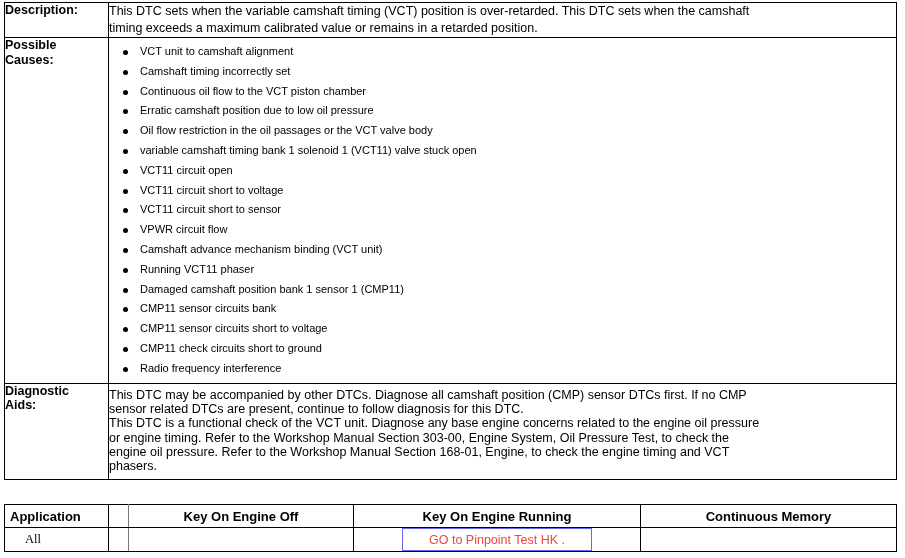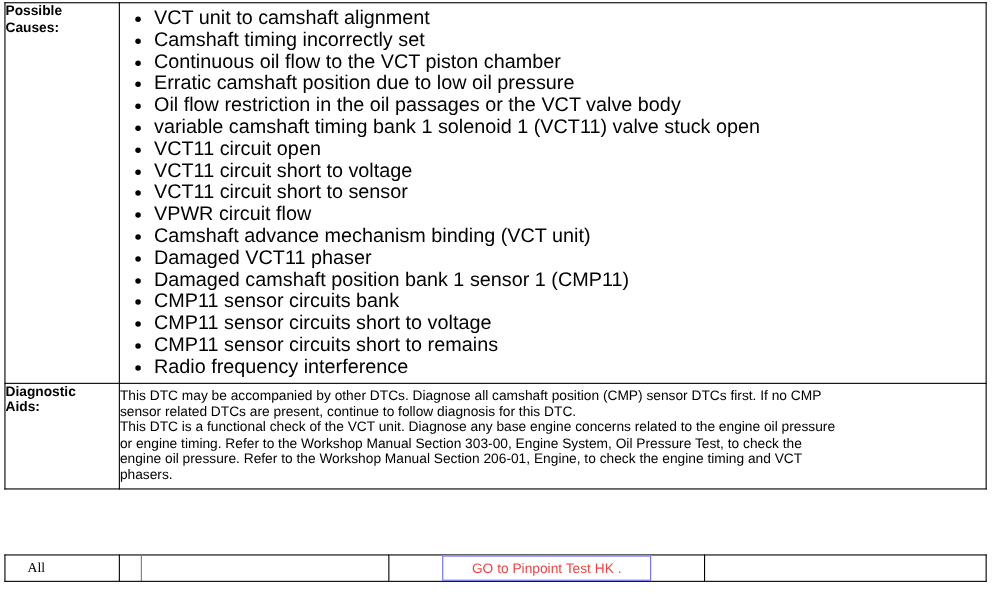--- a/index.html
+++ b/index.html
@@ -59,21 +59,21 @@
 
   
   ul.causes {
     margin: 0;
     padding: 0;
     list-style: none;
   }
   ul.causes li {
     position: relative;
     padding-left: 31px;
-    font-size: 18px;
+    font-size: 11px;
     line-height: 19.8px;
     white-space: nowrap;
   }
   ul.causes li .bullet {
     position: absolute;
     left: 14px;
     top: 8px;
     width: 5px;
     height: 5px;
     background: #000000;
@@ -150,20 +150,27 @@
 
 <div id="page">
 
   <table class="spec-table">
     <colgroup>
       <col class="col-app">
       <col>
     </colgroup>
     <tbody>
 
+      <tr>
+        <td class="label-cell">Description:</td>
+        <td class="body-cell">
+          <div class="desc-text">This DTC sets when the variable camshaft timing (VCT) position is over-retarded. This DTC sets when the camshaft</div>
+          <div class="desc-text">timing exceeds a maximum calibrated value or remains in a retarded position.</div>
+        </td>
+      </tr>
 
       <tr>
         <td class="label-cell">Possible
 Causes:</td>
         <td class="body-cell" style="padding-top:4px;padding-bottom:4px;">
           <ul class="causes">
             <li>
               <span class="bullet"></span>
               <span>VCT unit to camshaft alignment</span>
             </li>
@@ -202,71 +209,78 @@
             <li>
               <span class="bullet"></span>
               <span>VPWR circuit flow</span>
             </li>
             <li>
               <span class="bullet"></span>
               <span>Camshaft advance mechanism binding (VCT unit)</span>
             </li>
             <li>
               <span class="bullet"></span>
-              <span>Damaged VCT11 phaser</span>
+              <span>Running VCT11 phaser</span>
             </li>
             <li>
               <span class="bullet"></span>
               <span>Damaged camshaft position bank 1 sensor 1 (CMP11)</span>
             </li>
             <li>
               <span class="bullet"></span>
               <span>CMP11 sensor circuits bank</span>
             </li>
             <li>
               <span class="bullet"></span>
               <span>CMP11 sensor circuits short to voltage</span>
             </li>
             <li>
               <span class="bullet"></span>
-              <span>CMP11 sensor circuits short to remains</span>
+              <span>CMP11 check circuits short to ground</span>
             </li>
             <li>
               <span class="bullet"></span>
               <span>Radio frequency interference</span>
             </li>
           </ul>
         </td>
       </tr>
 
       <tr>
         <td class="label-cell">Diagnostic
 Aids:</td>
         <td class="body-cell" style="padding-top:4px;padding-bottom:5px;">
           <div class="aid-line">This DTC may be accompanied by other DTCs. Diagnose all camshaft position (CMP) sensor DTCs first. If no CMP</div>
           <div class="aid-line">sensor related DTCs are present, continue to follow diagnosis for this DTC.</div>
           <div class="aid-line">This DTC is a functional check of the VCT unit. Diagnose any base engine concerns related to the engine oil pressure</div>
           <div class="aid-line">or engine timing. Refer to the Workshop Manual Section 303-00, Engine System, Oil Pressure Test, to check the</div>
-          <div class="aid-line">engine oil pressure. Refer to the Workshop Manual Section 206-01, Engine, to check the engine timing and VCT</div>
+          <div class="aid-line">engine oil pressure. Refer to the Workshop Manual Section 168-01, Engine, to check the engine timing and VCT</div>
           <div class="aid-line">phasers.</div>
         </td>
       </tr>
     </tbody>
   </table>
 
   <table class="app-table">
     <colgroup>
       <col class="col-app">
       <col class="col-gap">
       <col class="col-koeo">
       <col class="col-koer">
       <col>
     </colgroup>
     <tbody>
       <tr>
+        <td class="app-head left">Application</td>
+        <td class="app-head narrow"></td>
+        <td class="app-head">Key On Engine Off</td>
+        <td class="app-head">Key On Engine Running</td>
+        <td class="app-head">Continuous Memory</td>
+      </tr>
+      <tr>
         <td class="app-cell left">All</td>
         <td class="app-cell narrow"></td>
         <td class="app-cell"></td>
         <td class="app-cell">
           <div class="pinpoint-wrap">
             <span class="pinpoint-box">GO to Pinpoint Test HK .</span>
           </div>
         </td>
         <td class="app-cell"></td>
       </tr>

